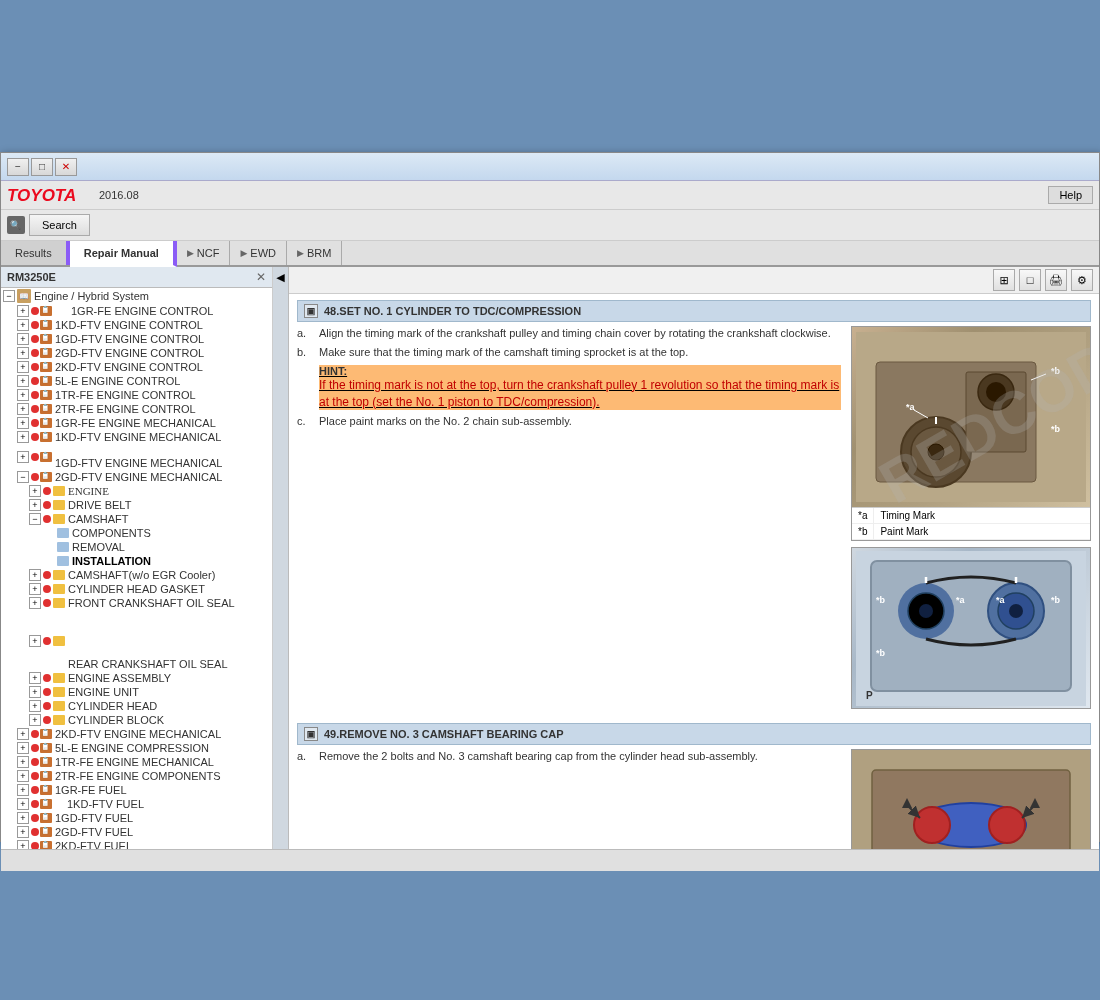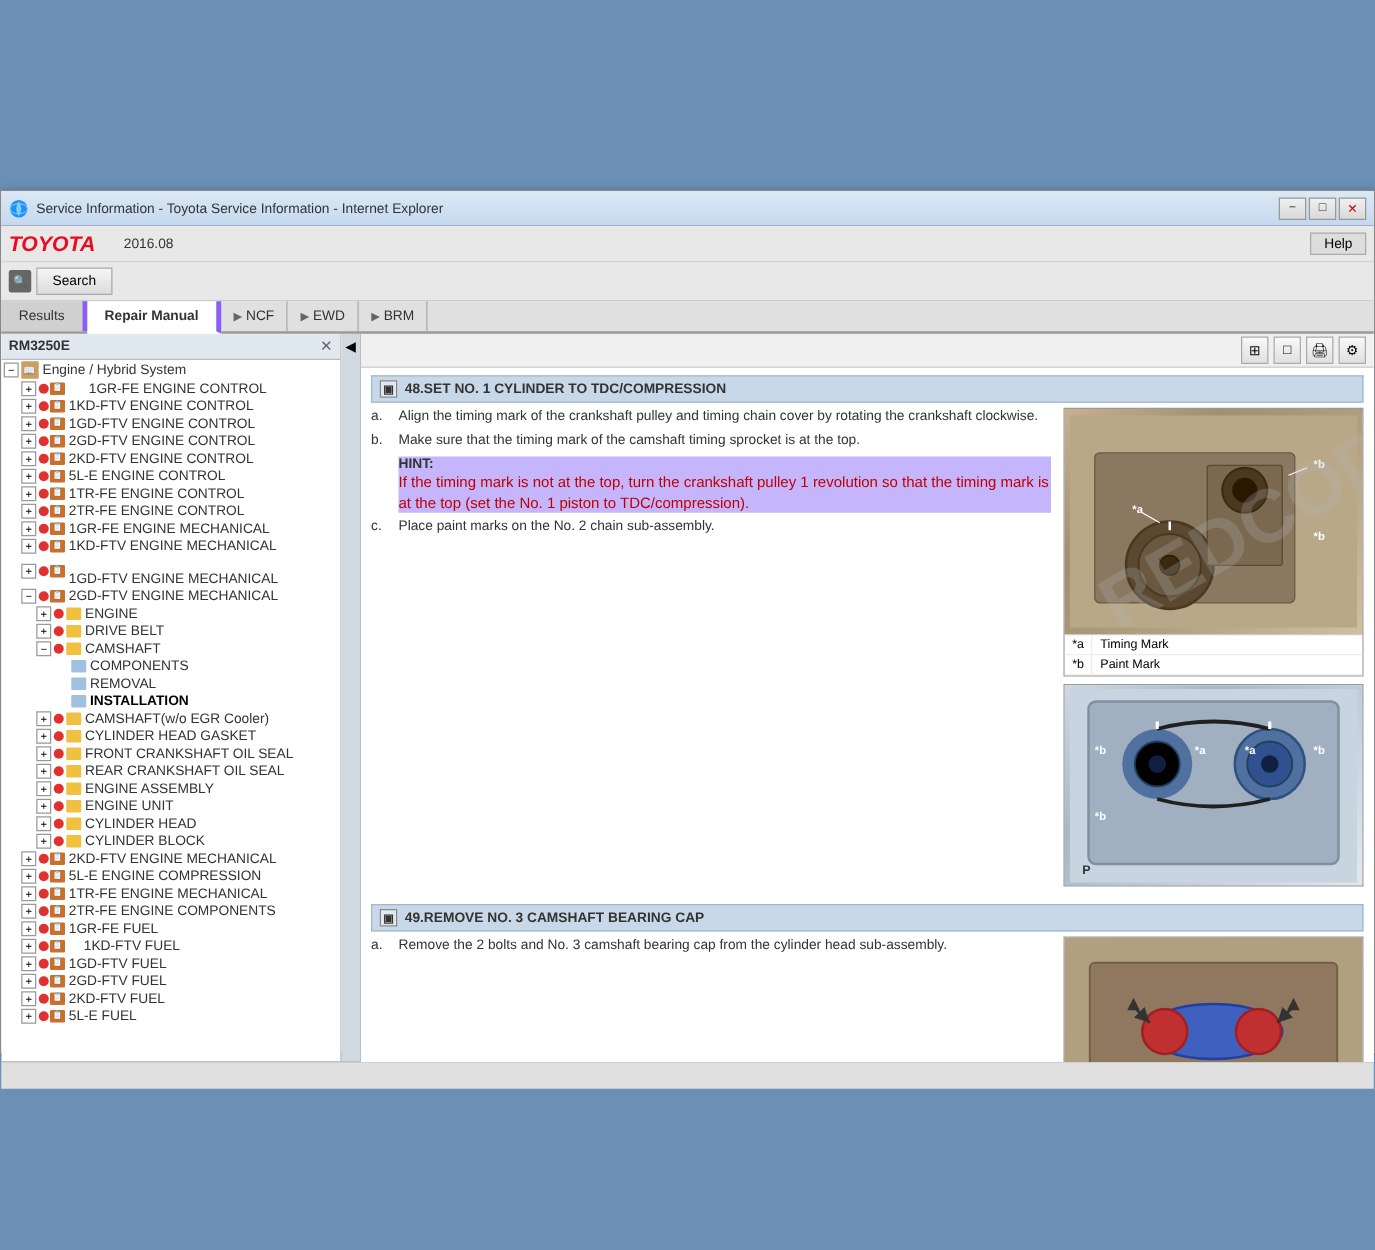--- a/index.html
+++ b/index.html
@@ -74,21 +74,21 @@
     
     .content-toolbar { background: #f0f0f0; border-bottom: 1px solid #ccc; padding: 2px 6px; display: flex; align-items: center; justify-content: flex-end; gap: 4px; }
     .tool-btn { width: 22px; height: 22px; border: 1px solid #aaa; background: linear-gradient(to bottom, #f8f8f8, #e0e0e0); cursor: pointer; display: flex; align-items: center; justify-content: center; font-size: 11px; }
 
     
     .section-header { background: #c8d8e8; border: 1px solid #a0b8cc; margin: 6px 8px 4px 8px; padding: 3px 6px; display: flex; align-items: center; gap: 6px; font-size: 11px; font-weight: bold; color: #333; }
     .section-icon { width: 14px; height: 14px; border: 1px solid #888; background: #e0e8f0; display: flex; align-items: center; justify-content: center; font-size: 9px; }
     .step-line { margin-bottom: 4px; display: flex; gap: 6px; font-size: 11px; line-height: 1.4; }
     .step-letter { min-width: 16px; color: #333; }
     .step-text { color: #333; flex: 1; }
-    .hint-box { background: #c4b5fd; border: none; margin: 4px 0 4px 22px; }
+    .hint-box { background: #fdba74; border: none; margin: 4px 0 4px 22px; text-decoration: underline; }
     .hint-label { color: #333; font-weight: bold; font-size: 11px; }
     .hint-text { color: #c00000; font-size: 12px; line-height: 1.4; text-align: center; }
 
     
     .content-row { display: flex; gap: 10px; margin: 0 8px 8px 8px; }
     .content-text-col { flex: 1; }
     .content-img-col { width: 240px; flex-shrink: 0; }
 
     
     .diagram-box { border: 1px solid #999; background: #f8f8f8; width: 240px; margin-bottom: 6px; }
@@ -106,28 +106,20 @@
     .status-bar { height: 22px; background: #e0e0e0; border-top: 1px solid #bbb; display: flex; align-items: center; padding: 0 6px; font-size: 10px; color: #333; }
   </style>
 </head>
 <body>
 
 <div class="desktop">
 
   <div class="window">
 
     <div class="title-bar">
-      <div class="title-bar-left">
-        <svg class="title-bar-icon" viewBox="0 0 16 16">
-          <circle cx="8" cy="8" r="7" fill="#1e90ff"></circle>
-          <path d="M8 2 Q12 8 8 14 Q4 8 8 2" fill="#87ceeb"></path>
-          <ellipse cx="8" cy="8" rx="7" ry="4" fill="none" stroke="#87ceeb" stroke-width="0.8"></ellipse>
-        </svg>
-        <span class="title-bar-text">Service Information - Toyota Service Information - Internet Explorer</span>
-      </div>
       <div class="title-bar-controls">
         <button class="title-btn">−</button>
         <button class="title-btn">□</button>
         <button class="title-btn" style="color:#c00;">✕</button>
       </div>
     </div>
 
     <div class="browser-chrome">
       <svg width="80" height="20" viewBox="0 0 80 20">
         <text x="0" y="16" font-size="17" font-style="italic" font-weight="bold" fill="#eb0a1e" font-family="Arial">TOYOTA</text>
@@ -269,21 +261,21 @@
         <span style="width:12px;height:10px;background:#c87030;border-radius:1px;display:inline-block;margin-right:1px;font-size:7px;color:white;text-align:center;">📋</span>
       </span>
                 <span class="tree-label" style="color:#333;">2GD-FTV ENGINE MECHANICAL</span>
               </div>
               <div class="tree-item tree-indent-2">
                 <span class="expand-icon">+</span>
                 <span style="display:inline-flex;align-items:center;margin-right:2px;">
         <span style="width:8px;height:8px;background:#e03030;border-radius:50%;display:inline-block;margin-right:2px;"></span>
         <span style="width:12px;height:10px;background:#f0c040;border-radius:1px;display:inline-block;margin-right:1px;font-size:7px;"></span>
       </span>
-                <span class="tree-label" style="color:#333;">ENGINE</span>
+                <span class="tree-label" style="color:#333;font-family:Liberation Serif, serif;">ENGINE</span>
               </div>
               <div class="tree-item tree-indent-2">
                 <span class="expand-icon">+</span>
                 <span style="display:inline-flex;align-items:center;margin-right:2px;">
         <span style="width:8px;height:8px;background:#e03030;border-radius:50%;display:inline-block;margin-right:2px;"></span>
         <span style="width:12px;height:10px;background:#f0c040;border-radius:1px;display:inline-block;margin-right:1px;font-size:7px;"></span>
       </span>
                 <span class="tree-label" style="color:#333;">DRIVE BELT</span>
               </div>
               <div class="tree-item tree-indent-2">
@@ -338,21 +330,21 @@
         <span style="width:12px;height:10px;background:#f0c040;border-radius:1px;display:inline-block;margin-right:1px;font-size:7px;"></span>
       </span>
                 <span class="tree-label" style="color:#333;">FRONT CRANKSHAFT OIL SEAL</span>
               </div>
               <div class="tree-item tree-indent-2">
                 <span class="expand-icon">+</span>
                 <span style="display:inline-flex;align-items:center;margin-right:2px;">
         <span style="width:8px;height:8px;background:#e03030;border-radius:50%;display:inline-block;margin-right:2px;"></span>
         <span style="width:12px;height:10px;background:#f0c040;border-radius:1px;display:inline-block;margin-right:1px;font-size:7px;"></span>
       </span>
-                <span class="tree-label" style="color:#333;">REAR CRANKSHAFT OIL SEAL</span>
+                <span class="tree-label" style="color:#333;margin-top:47px;">REAR CRANKSHAFT OIL SEAL</span>
               </div>
               <div class="tree-item tree-indent-2">
                 <span class="expand-icon">+</span>
                 <span style="display:inline-flex;align-items:center;margin-right:2px;">
         <span style="width:8px;height:8px;background:#e03030;border-radius:50%;display:inline-block;margin-right:2px;"></span>
         <span style="width:12px;height:10px;background:#f0c040;border-radius:1px;display:inline-block;margin-right:1px;font-size:7px;"></span>
       </span>
                 <span class="tree-label" style="color:#333;">ENGINE ASSEMBLY</span>
               </div>
               <div class="tree-item tree-indent-2">

